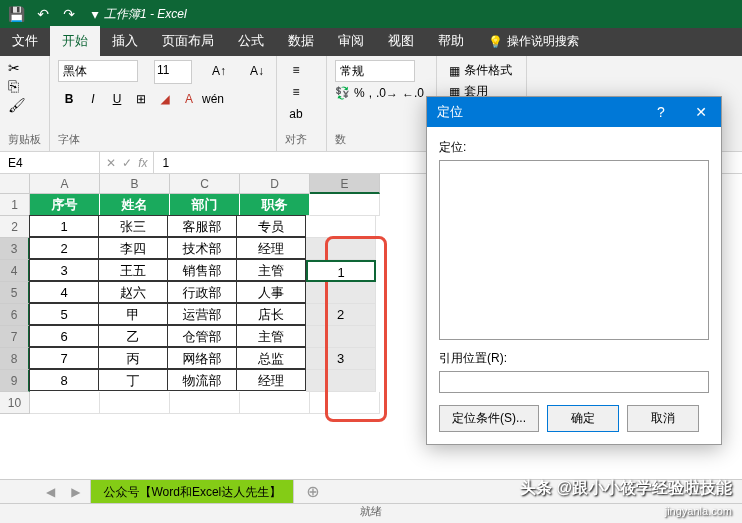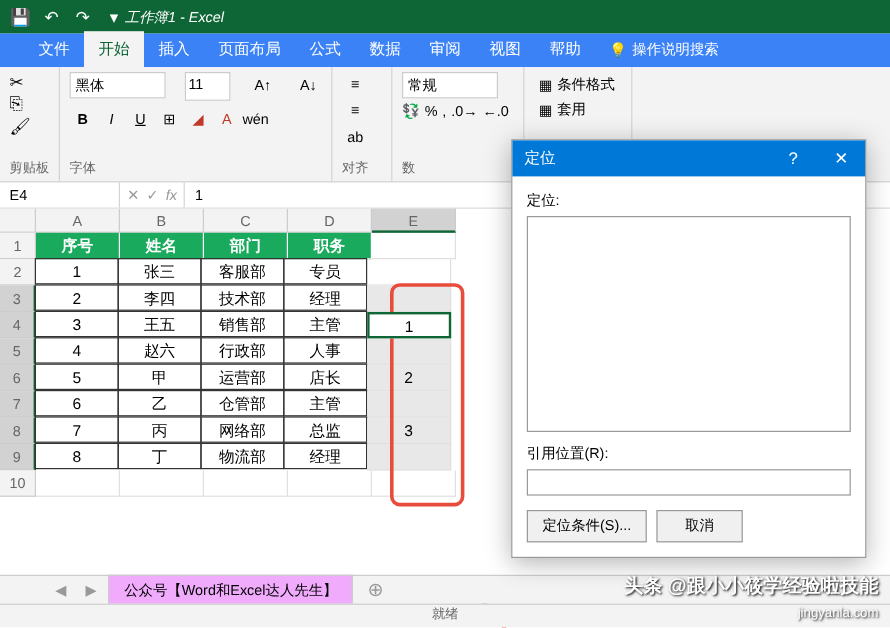--- a/index.html
+++ b/index.html
@@ -5,21 +5,21 @@
 * { margin: 0; padding: 0; box-sizing: border-box; font-family: "Microsoft YaHei", sans-serif; }
 body { background: #fff; width: 742px; height: 523px; overflow: hidden; position: relative; font-size: 12px; }
 
 
 .titlebar { background: #0e6636; height: 28px; display: flex; align-items: center; color: #fff; padding: 0 8px; }
 .qat { display: flex; gap: 8px; align-items: center; }
 .qat-icon { width: 18px; height: 18px; display: flex; align-items: center; justify-content: center; color: #fff; font-size: 14px; }
 .title-center { flex: 1; font-size: 12px; font-style: italic; }
 
 
-.ribbon-tabs { background: #3b82f6; height: 28px; display: flex; align-items: flex-end; padding-left: 20px; }
+.ribbon-tabs { background: #404040; height: 28px; display: flex; align-items: flex-end; padding-left: 0; }
 .tab { color: #fff; padding: 6px 12px; font-size: 13px; cursor: pointer; }
 .tab.active { background: #f3f3f3; color: #0e6636; }
 .tell-me { display: flex; align-items: center; color: #fff; padding: 6px 12px; gap: 4px; }
 
 
 .ribbon { background: #f3f3f3; height: 96px; border-bottom: 1px solid #d4d4d4; display: flex; }
 .ribbon-group { border-right: 1px solid #d4d4d4; padding: 4px 8px; display: flex; flex-direction: column; justify-content: space-between; }
 .group-label { text-align: left; font-size: 11px; color: #666; margin-top: 2px; }
 .paste-btn { display: flex; flex-direction: column; align-items: center; gap: 2px; padding: 4px; }
 .paste-icon { width: 32px; height: 36px; background: #fff; border: 1px solid #ccc; border-radius: 2px; position: relative; }
@@ -65,37 +65,37 @@
 .cell.tbody { border: 1px solid #333; margin: -1px 0 0 -1px; }
 .cell.sel-col { background: #e8e8e8; }
 .cell.active { border: 2px solid #0e6636; z-index: 2; position: relative; background: #fff; }
 
 .red-outline { position: absolute; border: 3px solid #e74c3c; border-radius: 8px; pointer-events: none; }
 .outline-col { left: 325px; top: 62px; width: 62px; height: 186px; }
 
 .red-arrow { position: absolute; left: 395px; top: 320px; width: 60px; height: 80px; pointer-events: none; }
 
 
-.dialog { position: absolute; left: 426px; top: 116px; width: 296px; background: #fff; border: 1px solid #999; box-shadow: 0 4px 20px rgba(0,0,0,0.3); z-index: 10; }
+.dialog { position: absolute; left: 426px; top: 96px; width: 296px; background: #fff; border: 1px solid #999; box-shadow: 0 4px 20px rgba(0,0,0,0.3); z-index: 10; }
 .dialog-title { background: #0078d7; color: #fff; height: 30px; display: flex; align-items: center; justify-content: space-between; padding: 0 0 0 10px; }
 .dialog-title-text { font-size: 13px; }
 .dialog-title-btns { display: flex; }
 .dialog-title-btn { width: 40px; height: 30px; display: flex; align-items: center; justify-content: center; color: #fff; font-size: 14px; }
 .dialog-body { padding: 12px; }
 .dialog-label { font-size: 12px; margin-bottom: 4px; display: block; }
 .list-box { width: 100%; height: 180px; border: 1px solid #999; background: #fff; margin-bottom: 10px; }
 .text-input { width: 100%; height: 22px; border: 1px solid #999; padding: 2px 4px; font-size: 12px; margin-bottom: 12px; }
 .dialog-btns { display: flex; gap: 8px; justify-content: flex-start; }
 .dialog-btn { padding: 4px 12px; border: 1px solid #999; background: #f0f0f0; font-size: 12px; min-width: 72px; }
 .dialog-btn.primary { border: 1px solid #0078d7; }
 
 
 .sheet-tabs { position: absolute; bottom: 20px; left: 0; right: 0; height: 24px; background: #f3f3f3; border-top: 1px solid #ccc; display: flex; align-items: center; padding: 0 40px; gap: 4px; }
 .sheet-nav { color: #999; padding: 0 6px; }
-.sheet-tab { background: #f0abfc; border: 1px solid #ccc; border-bottom: none; padding: 4px 12px; font-size: 12px; }
+.sheet-tab { background: #84cc16; border: 1px solid #ccc; border-bottom: none; padding: 4px 12px; font-size: 12px; }
 .sheet-add { color: #999; padding: 0 8px; font-size: 16px; }
 
 
 .status-bar { position: absolute; bottom: 0; left: 0; right: 0; height: 20px; background: #f3f3f3; border-top: 1px solid #ccc; display: flex; align-items: center; padding: 0 8px; font-size: 11px; color: #666; gap: 12px; flex-direction: column; }
 
 
 .watermark { position: absolute; right: 10px; bottom: 24px; color: #fff; font-weight: bold; font-size: 16px; text-shadow: 1px 1px 2px #000; z-index: 20; }
 .watermark2 { position: absolute; right: 10px; bottom: 6px; color: #fff; font-size: 11px; text-shadow: 1px 1px 2px #000; z-index: 20; }
 </style>
 </head>
@@ -316,20 +316,21 @@
       <div class="dialog-title-btn close">✕</div>
     </div>
   </div>
   <div class="dialog-body">
     <label class="dialog-label">定位:</label>
     <div class="list-box"></div>
     <label class="dialog-label">引用位置(R):</label>
     <input class="text-input" value="" style="">
     <div class="dialog-btns">
       <button class="dialog-btn">定位条件(S)...</button>
+      <button class="dialog-btn primary">确定</button>
       <button class="dialog-btn">取消</button>
     </div>
   </div>
 
 </div>
 
 <div class="sheet-tabs">
   <span class="sheet-nav">◀</span>
   <span class="sheet-nav">▶</span>
   <div class="sheet-tab">公众号【Word和Excel达人先生】</div>

